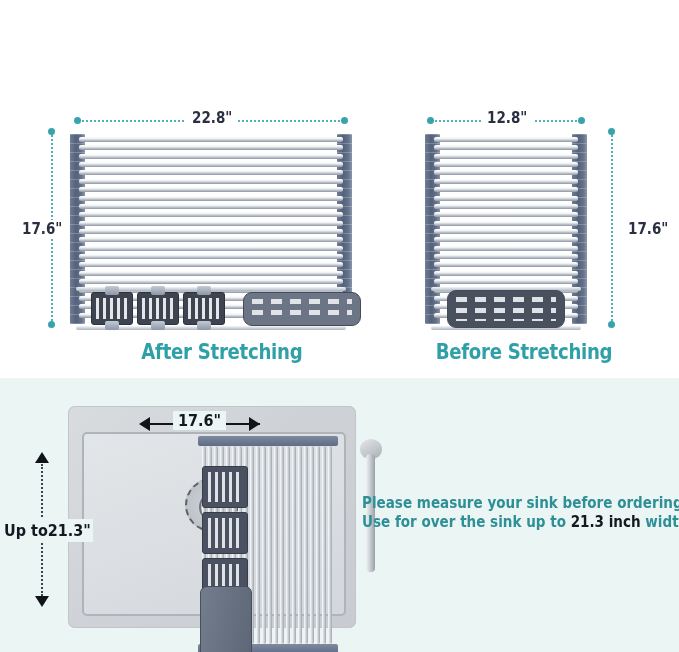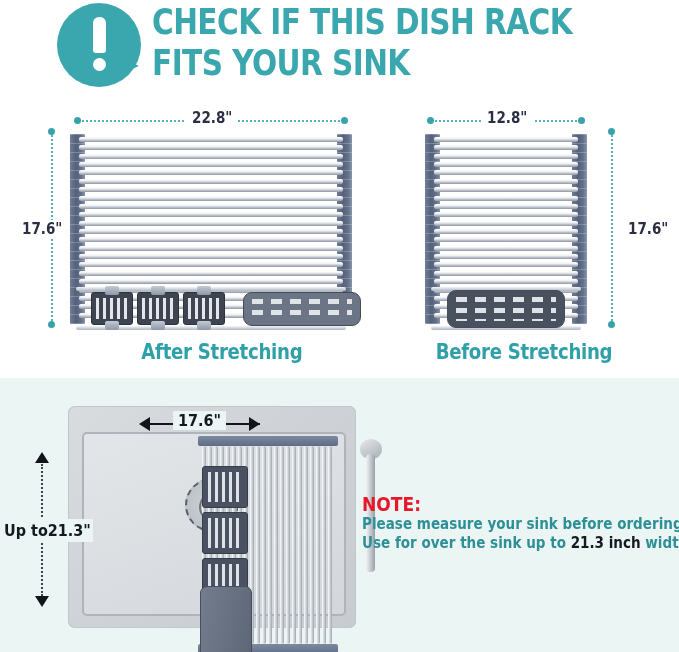--- a/index.html
+++ b/index.html
@@ -250,32 +250,20 @@
     font-family: "DejaVu Sans Condensed","Liberation Sans", sans-serif;
     transform: scaleX(0.97); transform-origin: left center;
   }
   .note-strong { color: #15191F; }
 </style>
 </head>
 <body>
 
 <div id="page">
 
-  <div class="header">
-    <div>
-      <div class="bubble"></div>
-      <div class="bubble-tail"></div>
-      <div class="bang-stem"></div>
-      <div class="bang-dot"></div>
-    </div>
-    <div class="headline">
-      <span>CHECK IF THIS DISH RACK</span>
-      <span class="l2">FITS YOUR SINK</span>
-    </div>
-  </div>
 
   <div class="panel-top">
 
     <div>
 
       <div class="dim-h" style="left:78px; top:24px; width:266px;">
         <div class="dline"></div>
         <div class="dot" style="left:-4px; top:-3px;"></div>
         <div class="dot" style="right:-4px; top:-3px;"></div>
       </div>
@@ -471,18 +459,17 @@
 
     <div>
       <div class="arrow-v-dotted" style="left:41px; top:86px; height:132px;"></div>
       <div class="arrow-head up" style="left:35px; top:74px;"></div>
       <div class="arrow-head down" style="left:35px; top:218px;"></div>
       <div class="sink-dim-label" style="left:2px; top:141px; background:#EAF5F4; padding:2px 2px;">Up to21.3"</div>
     </div>
   </div>
 
   <div class="note">
-    <div class="note-title">NOTE:</div>
     <div class="note-line">Please measure your sink before ordering.</div>
     <div class="note-line"><span>Use for over the sink up to </span><span class="note-strong">21.3 inch</span><span> width.</span></div>
   </div>
 
 </div>
 
 </body></html>

